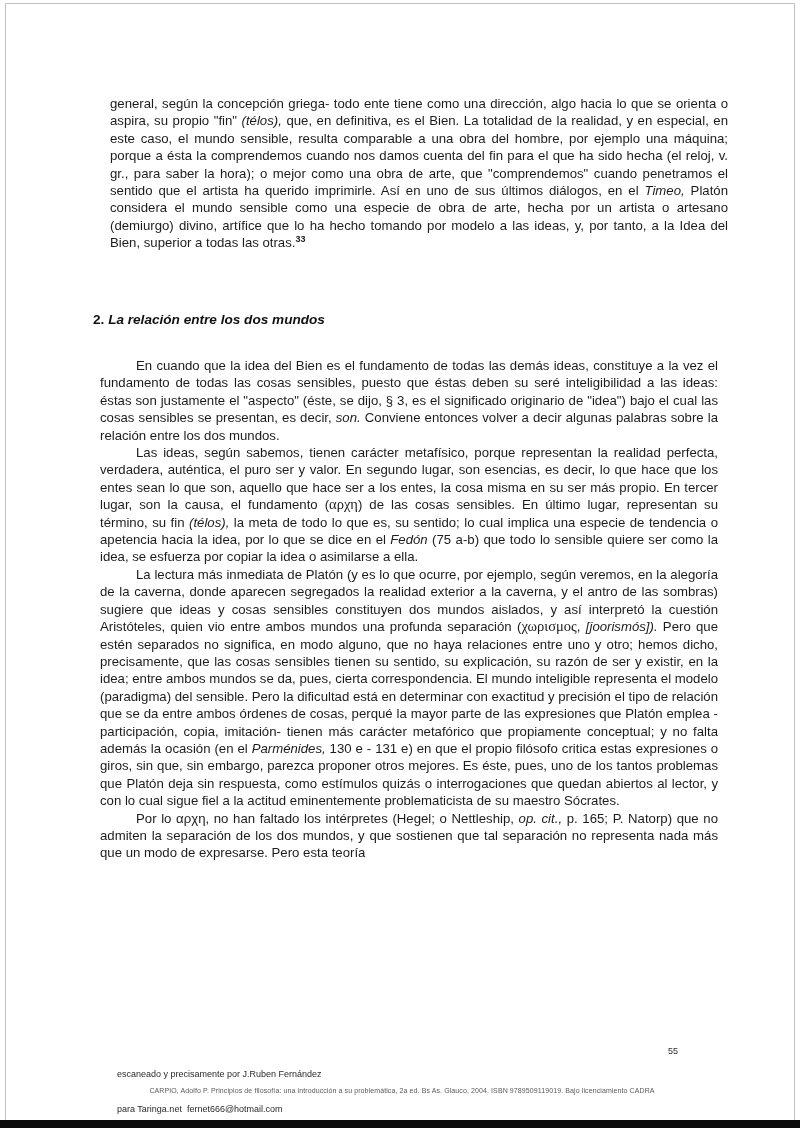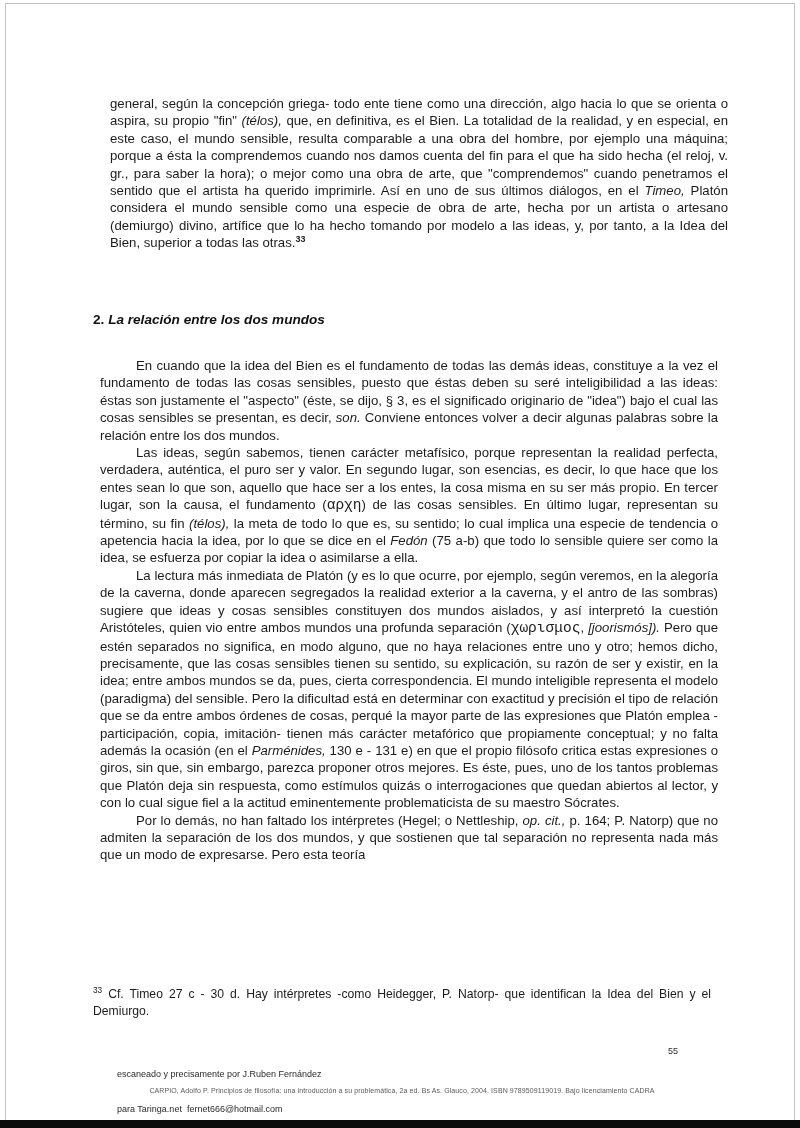--- a/index.html
+++ b/index.html
@@ -47,21 +47,21 @@
   .heading .h-title { font-style: italic; }
   .flow {
     position: absolute;
     left: 100px; top: 357px;
     width: 618px;
   }
   .flow p { text-indent: 36px; }
 
   .it { font-style: italic; }
   .greek {
-    font-family: Liberation Mono, monospace;
+    font-family: Liberation Serif, serif;
     font-size: 1.1em;
   }
   sup {
     font-size: 0.68em;
     line-height: 0;
     vertical-align: super;
   }
   sup.bold { font-weight: bold; }
 
   .footnote {
@@ -105,24 +105,23 @@
   <div class="frame"></div>
 
   <p class="body-text continuation"><span>general, según la concepción griega- todo ente tiene como una dirección, algo hacia lo que se orienta o aspira, su propio "fin" </span><span class="it">(télos),</span><span> que, en definitiva, es el Bien. La totalidad de la realidad, y en especial, en este caso, el mundo sensible, resulta comparable a una obra del hombre, por ejemplo una máquina; porque a ésta la comprendemos cuando nos damos cuenta del fin para el que ha sido hecha (el reloj, v. gr., para saber la hora); o mejor como una obra de arte, que "comprendemos" cuando penetramos el sentido que el artista ha querido imprimirle. Así en uno de sus últimos diálogos, en el </span><span class="it">Timeo,</span><span> Platón considera el mundo sensible como una especie de obra de arte, hecha por un artista o artesano (demiurgo) divino, artífice que lo ha hecho tomando por modelo a las ideas, y, por tanto, a la Idea del Bien, superior a todas las otras.</span><sup class="bold" style="font-weight: bold;">33</sup></p>
 
   <h2 class="heading"><span class="h-num">2.</span> <span class="h-title">La relación entre los dos mundos</span></h2>
 
   <div class="flow">
     <p class="body-text"><span>En cuando que la idea del Bien es el fundamento de todas las demás ideas, constituye a la vez el fundamento de todas las cosas sensibles, puesto que éstas deben su seré inteligibilidad a las ideas: éstas son justamente el "aspecto" (éste, se dijo, § 3, es el significado originario de "idea") bajo el cual las cosas sensibles se presentan, es decir, </span><span class="it">son.</span><span> Conviene entonces volver a decir algunas palabras sobre la relación entre los dos mundos.</span></p>
     <p class="body-text"><span>Las ideas, según sabemos, tienen carácter metafísico, porque representan la realidad perfecta, verdadera, auténtica, el puro ser y valor. En segundo lugar, son esencias, es decir, lo que hace que los entes sean lo que son, aquello que hace ser a los entes, la cosa misma en su ser más propio. En tercer lugar, son la causa, el fundamento (</span><span class="greek">αρχη</span><span>) de las cosas sensibles. En último lugar, representan su término, su fin </span><span class="it">(télos),</span><span> la meta de todo lo que es, su sentido; lo cual implica una especie de tendencia o apetencia hacia la idea, por lo que se dice en el </span><span class="it">Fedón</span><span> (75 a-b) que todo lo sensible quiere ser como la idea, se esfuerza por copiar la idea o asimilarse a ella.</span></p>
     <p class="body-text"><span>La lectura más inmediata de Platón (y es lo que ocurre, por ejemplo, según veremos, en la alegoría de la caverna, donde aparecen segregados la realidad exterior a la caverna, y el antro de las sombras) sugiere que ideas y cosas sensibles constituyen dos mundos aislados, y así interpretó la cuestión Aristóteles, quien vio entre ambos mundos una profunda separación (</span><span class="greek">χωρισμος</span><span>, </span><span class="it">[joorismós]).</span><span> Pero que estén separados no significa, en modo alguno, que no haya relaciones entre uno y otro; hemos dicho, precisamente, que las cosas sensibles tienen su sentido, su explicación, su razón de ser y existir, en la idea; entre ambos mundos se da, pues, cierta correspondencia. El mundo inteligible representa el modelo (paradigma) del sensible. Pero la dificultad está en determinar con exactitud y precisión el tipo de relación que se da entre ambos órdenes de cosas, perqué la mayor parte de las expresiones que Platón emplea -participación, copia, imitación- tienen más carácter metafórico que propiamente conceptual; y no falta además la ocasión (en el </span><span class="it">Parménides,</span><span> 130 e - 131 e) en que el propio filósofo critica estas expresiones o giros, sin que, sin embargo, parezca proponer otros mejores. Es éste, pues, uno de los tantos problemas que Platón deja sin respuesta, como estímulos quizás o interrogaciones que quedan abiertos al lector, y con lo cual sigue fiel a la actitud eminentemente problematicista de su maestro Sócrates.</span></p>
-    <p class="body-text"><span>Por lo demás, no han faltado los intérpretes (Hegel; o Nettleship, </span><span class="it">op. cit.,</span><span> p. 164; P. Natorp) que no admiten la separación de los dos mundos, y que sostienen que tal separación no representa nada más que un modo de expresarse. Pero esta teoría</span></p>
+    <p class="body-text"><span>Por lo αρχη, no han faltado los intérpretes (Hegel; o Nettleship, </span><span class="it">op. cit.,</span><span> p. 165; P. Natorp) que no admiten la separación de los dos mundos, y que sostienen que tal separación no representa nada más que un modo de expresarse. Pero esta teoría</span></p>
   </div>
 
-  <div class="footnote"><sup>33</sup><span> Cf. Timeo 27 c - 30 d. Hay intérpretes -como Heidegger, P. Natorp- que identifican la Idea del Bien y el Demiurgo.</span></div>
 
   <div class="credits">
     <div>escaneado y precisamente por J.Ruben Fernández</div>
     <div>para Taringa.net  fernet666@hotmail.com</div>
   </div>
 
   <div class="pagenum">55</div>
 
   <div class="citation">CARPIO, Adolfo P. Principios de filosofía: una introducción a su problemática, 2a ed. Bs As. Glauco, 2004. ISBN 9789509119019. Bajo licenciamiento CADRA</div>
 

